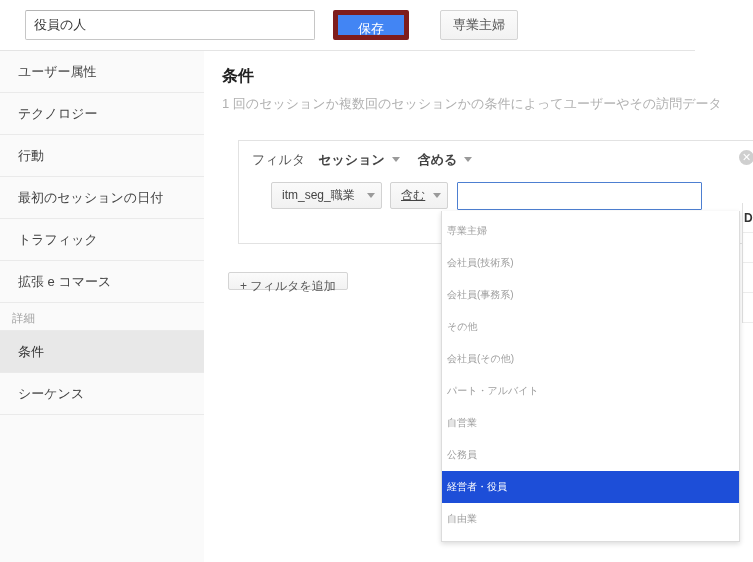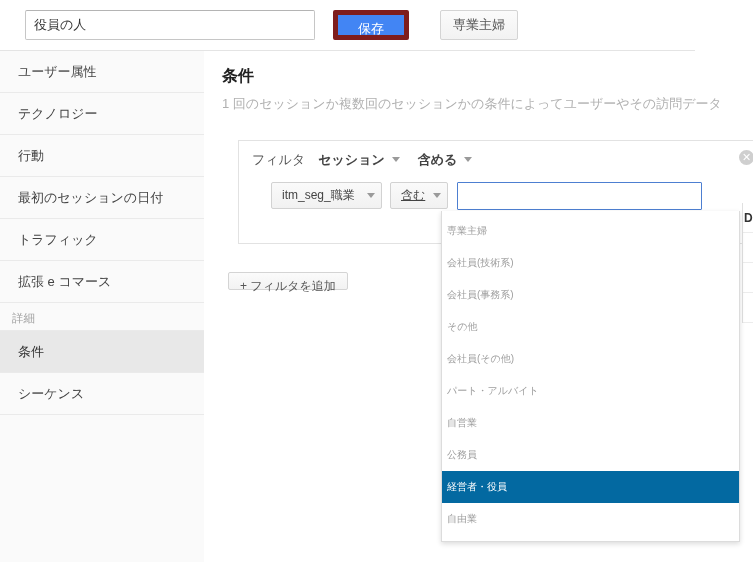--- a/index.html
+++ b/index.html
@@ -289,21 +289,21 @@
     height: 32px;
     line-height: 32px;
     padding-left: 5px;
     font-size: 10px;
     color: #9e9e9e;
     white-space: nowrap;
     cursor: pointer;
     overflow: hidden;
   }
   .ac-item.active {
-    background: #0369a1;
+    background: #1d4ed8;
     color: #ffffff;
   }
 
   
   .right-panel {
     position: absolute;
     left: 742px;
     top: 203px;
     width: 11px;
     height: 120px;

